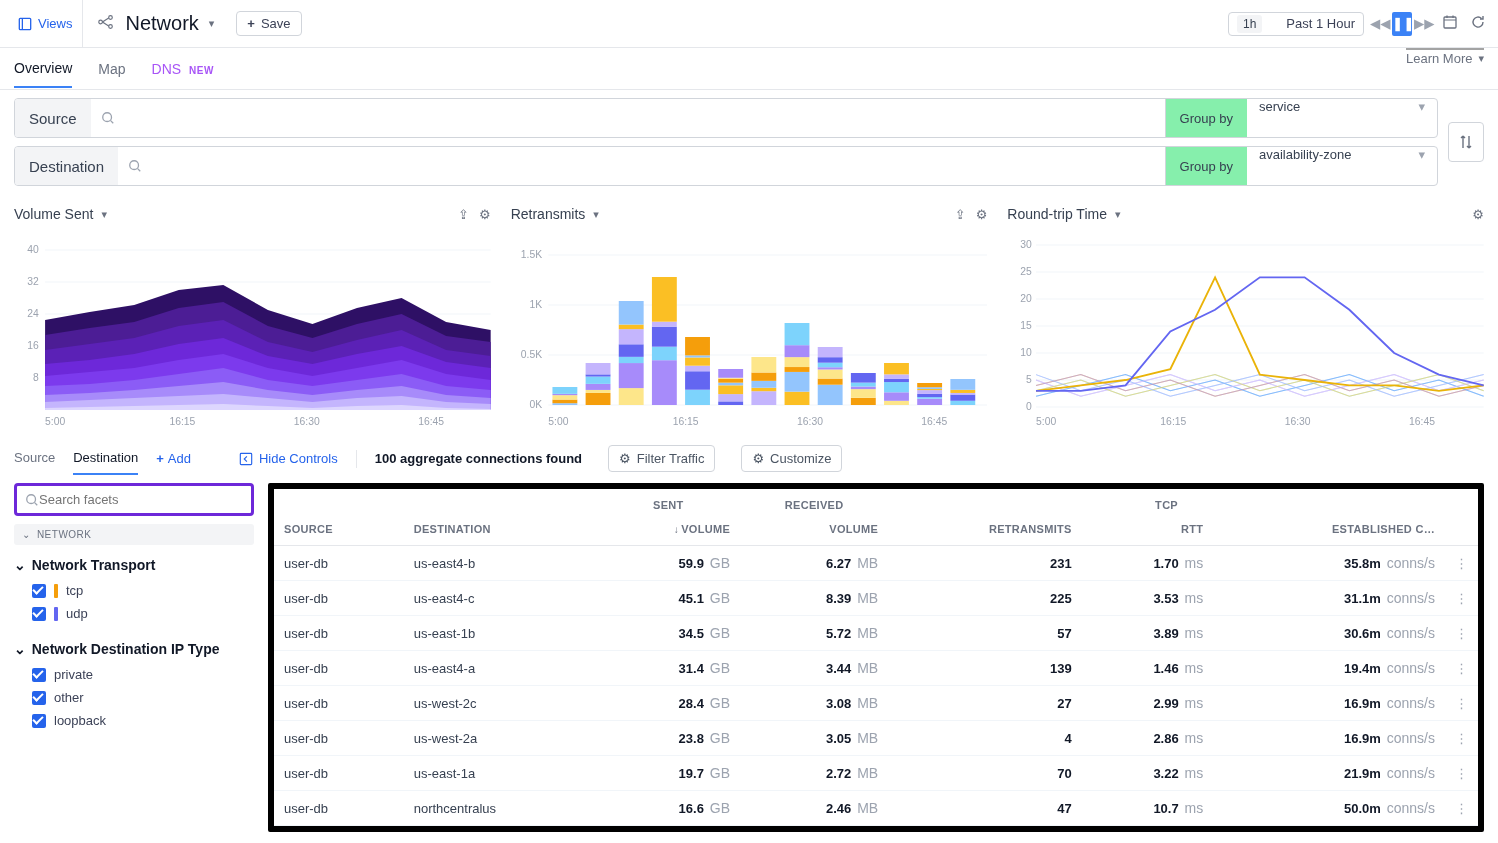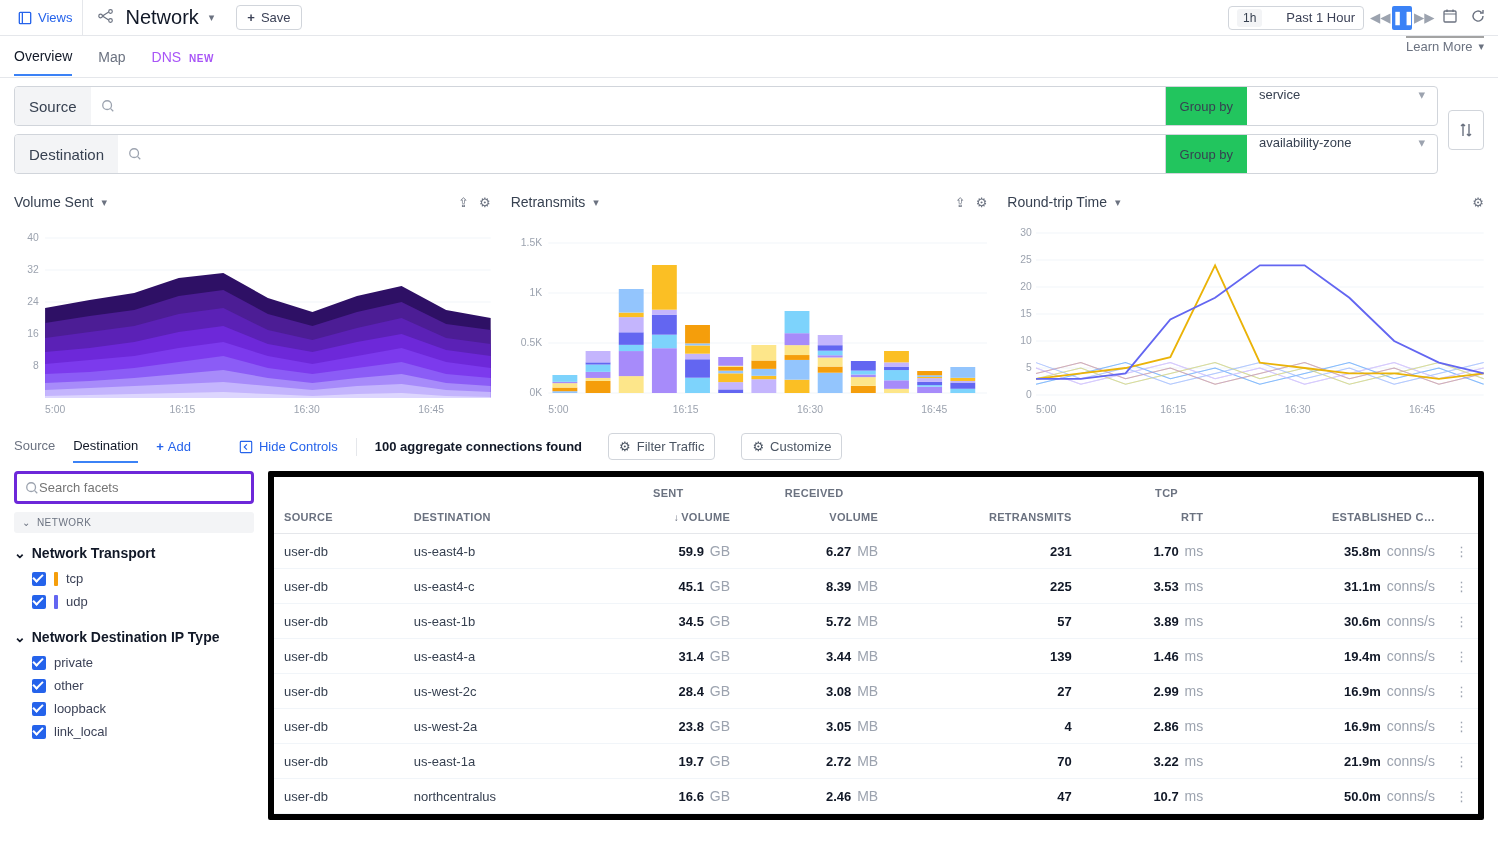--- a/index.html
+++ b/index.html
@@ -1,17 +1,17 @@
 <!DOCTYPE html>
 <html><head>
 <meta charset="utf-8">
 <style>
   * { box-sizing: border-box; margin: 0; padding: 0; }
   body { font-family: -apple-system, BlinkMacSystemFont, "Segoe UI", Helvetica, Arial, sans-serif; font-size: 13px; color: #3c4257; background: #fff; width: 1498px; }
-  .topbar { display: flex; align-items: center; height: 36px; border-bottom: 1px solid #e5e7eb; padding: 0 8px; }
+  .topbar { display: flex; align-items: center; height: 48px; border-bottom: 1px solid #e5e7eb; padding: 0 8px; }
   .views-btn { display: flex; align-items: center; gap: 6px; color: #2563eb; padding: 6px 10px; border-right: 1px solid #e5e7eb; height: 100%; cursor: pointer; }
   .views-btn svg { width: 14px; height: 14px; }
   .page-title-wrap { display: flex; align-items: center; gap: 10px; padding: 0 14px; }
   .page-title-wrap .net-icon { color: #6b7280; }
   .page-title { font-size: 20px; font-weight: 500; color: #111827; }
   .chev { color: #6b7280; font-size: 11px; }
   .save-btn { display: flex; align-items: center; gap: 6px; border: 1px solid #d1d5db; border-radius: 4px; padding: 4px 10px; cursor: pointer; margin-left: 8px; }
   .plus { font-weight: 700; }
   .spacer { flex: 1; }
   .time-pill { display: flex; align-items: center; gap: 24px; border: 1px solid #d1d5db; border-radius: 4px; padding: 2px 8px; }
@@ -27,21 +27,21 @@
   .dns-new .badge { font-size: 10px; font-weight: 700; letter-spacing: .5px; margin-left: 4px; }
   .learn-top { border-top: 2px solid #a3a3a3; margin-left: auto; padding: 1px 0 0 0; height: 100%; }
   .learn-more { color: #6b7280; display: flex; align-items: center; gap: 6px; cursor: pointer; }
   .filter-row { display: flex; padding: 8px 14px; gap: 10px; align-items: stretch; }
   .filter-wrap { flex: 1; display: flex; flex-direction: column; gap: 8px; }
   .filter-line { display: flex; align-items: stretch; height: 40px; border: 1px solid #d1d5db; border-radius: 4px; overflow: hidden; }
   .filter-label { background: #f3f4f6; padding: 0 14px; display: flex; align-items: center; color: #374151; font-size: 15px; white-space: nowrap; }
   .filter-input-wrap { flex: 1; display: flex; align-items: center; padding: 0 10px; }
   .filter-input-wrap svg { width: 14px; height: 14px; color: #9ca3af; margin-right: 6px; }
   .filter-input { border: none; outline: none; flex: 1; font-size: 14px; }
-  .groupby-label { background: #22c55e; padding: 0 14px; display: flex; align-items: center; color: #374151; border-left: 1px solid #d1d5db; white-space: nowrap; }
+  .groupby-label { background: #86efac; padding: 0 14px; display: flex; align-items: center; color: #374151; border-left: 1px solid #d1d5db; white-space: nowrap; }
   .groupby-select { display: flex; align-items: flex-start; padding: 0 12px; min-width: 190px; color: #374151; cursor: pointer; position: relative; gap: 47px; }
   .groupby-select .sel-chev { margin-left: auto; color: #9ca3af; }
   .swap-btn { width: 36px; border: 1px solid #d1d5db; border-radius: 4px; display: flex; align-items: center; justify-content: center; cursor: pointer; align-self: center; height: 40px; }
   .charts { display: flex; gap: 20px; padding: 12px 14px 4px 14px; }
   .chart-panel { flex: 1; min-width: 0; }
   .chart-head { display: flex; align-items: center; gap: 8px; margin-bottom: 8px; }
   .chart-title { font-size: 14px; color: #374151; }
   .chart-head .chart-actions { margin-left: auto; display: flex; gap: 10px; color: #6b7280; }
   .chart-body { position: relative; height: 200px; }
   .chart-body svg { width: 100%; height: 100%; }
@@ -458,24 +458,20 @@
     <span>private</span>
           </div>
           <div class="facet-item">
             <span class="cb"></span>
     <span>other</span>
           </div>
           <div class="facet-item">
             <span class="cb"></span>
     <span>loopback</span>
           </div>
-          <div class="facet-item">
-            <span class="cb"></span>
-    <span>link_local</span>
-          </div>
         </div>
     </div>
   </div>
 
   <div class="table-wrap">
     <table>
       <thead>
         <tr class="group-row">
           <th></th>
             <th></th>

